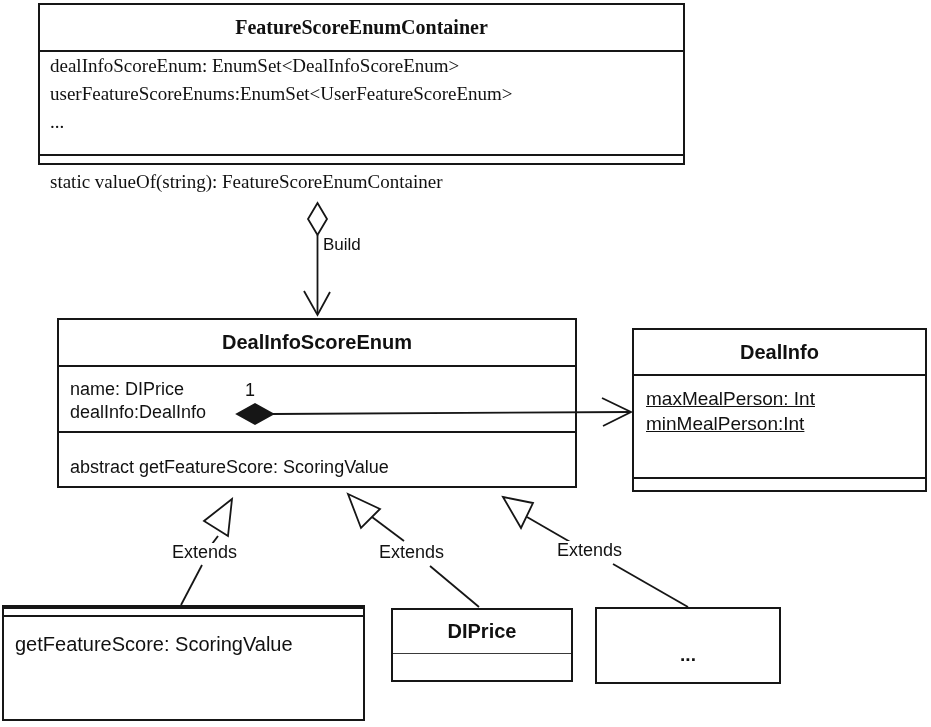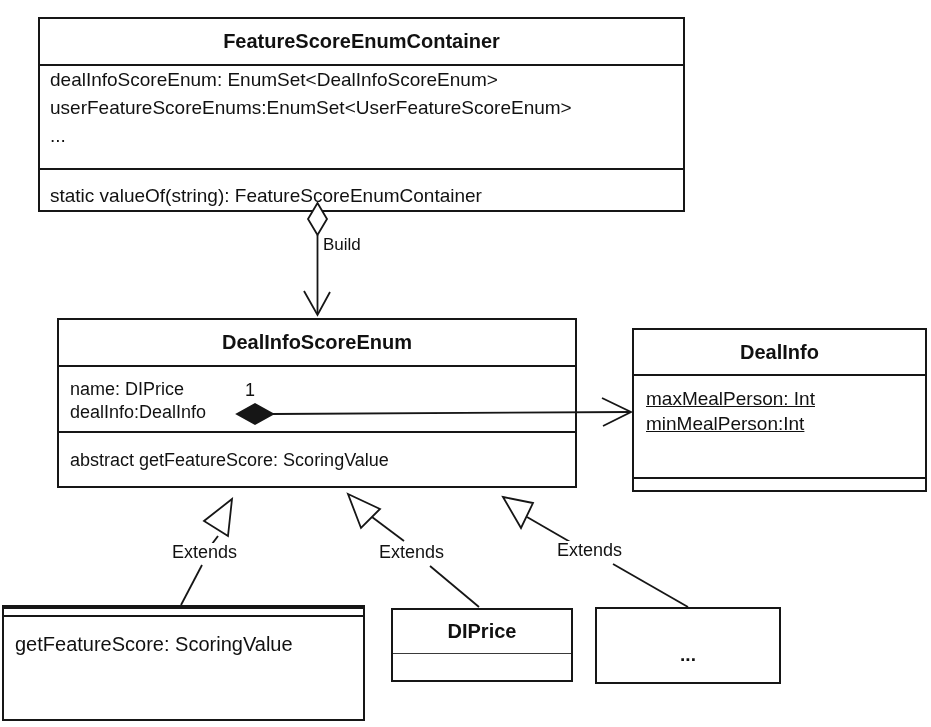--- a/index.html
+++ b/index.html
@@ -22,39 +22,39 @@
     position:absolute;font-size:18px;background:#ffffff;padding:0 2px;line-height:1.1;
     white-space:nowrap;
   }
   .center-label{display:flex;align-items:center;justify-content:center;}
 </style>
 </head>
 <body>
 
 <div class="canvas">
 
-  <div class="uml-box" style="left:38px;top:17px;width:647px;height:195px;">
+  <div class="uml-box" style="left:38px;top:3px;width:647px;height:162px;font-family:Liberation Serif, serif;">
     <div class="uml-title" style="height:45px;">FeatureScoreEnumContainer</div>
     <div class="compartment" style="height:104px;padding:0 8px 0 10px;font-size:19px;line-height:28px;">
       <div class="attr-line">dealInfoScoreEnum: EnumSet&lt;DealInfoScoreEnum&gt;</div>
       <div class="attr-line">userFeatureScoreEnums:EnumSet&lt;UserFeatureScoreEnum&gt;</div>
       <div class="attr-line">...</div>
     </div>
     <div class="compartment" style="height:49px;padding:15px 8px 0 10px;font-size:19px;">
       <div class="method-line">static valueOf(string): FeatureScoreEnumContainer</div>
     </div>
   </div>
 
   <div class="uml-box" style="left:57px;top:318px;width:520px;height:170px;">
     <div class="uml-title" style="height:45px;">DealInfoScoreEnum</div>
     <div class="compartment" style="height:66px;padding:11px 8px 0 11px;font-size:18px;line-height:23px;">
       <div class="attr-line">name: DIPrice</div>
       <div class="attr-line">dealInfo:DealInfo</div>
     </div>
-    <div class="compartment" style="height:55px;padding:17px 8px 0 11px;font-size:18px;">
+    <div class="compartment" style="height:55px;padding:24px 8px 0 11px;font-size:18px;">
       <div class="method-line">abstract getFeatureScore: ScoringValue</div>
     </div>
   </div>
 
   <div class="uml-box" style="left:632px;top:328px;width:295px;height:164px;">
     <div class="uml-title" style="height:44px;">DealInfo</div>
     <div class="compartment" style="height:103px;padding:10px 6px 0 12px;font-size:19px;line-height:25px;text-decoration:underline;">
       <div class="attr-line">maxMealPerson: Int</div>
       <div class="attr-line">minMealPerson:Int</div>
     </div>

